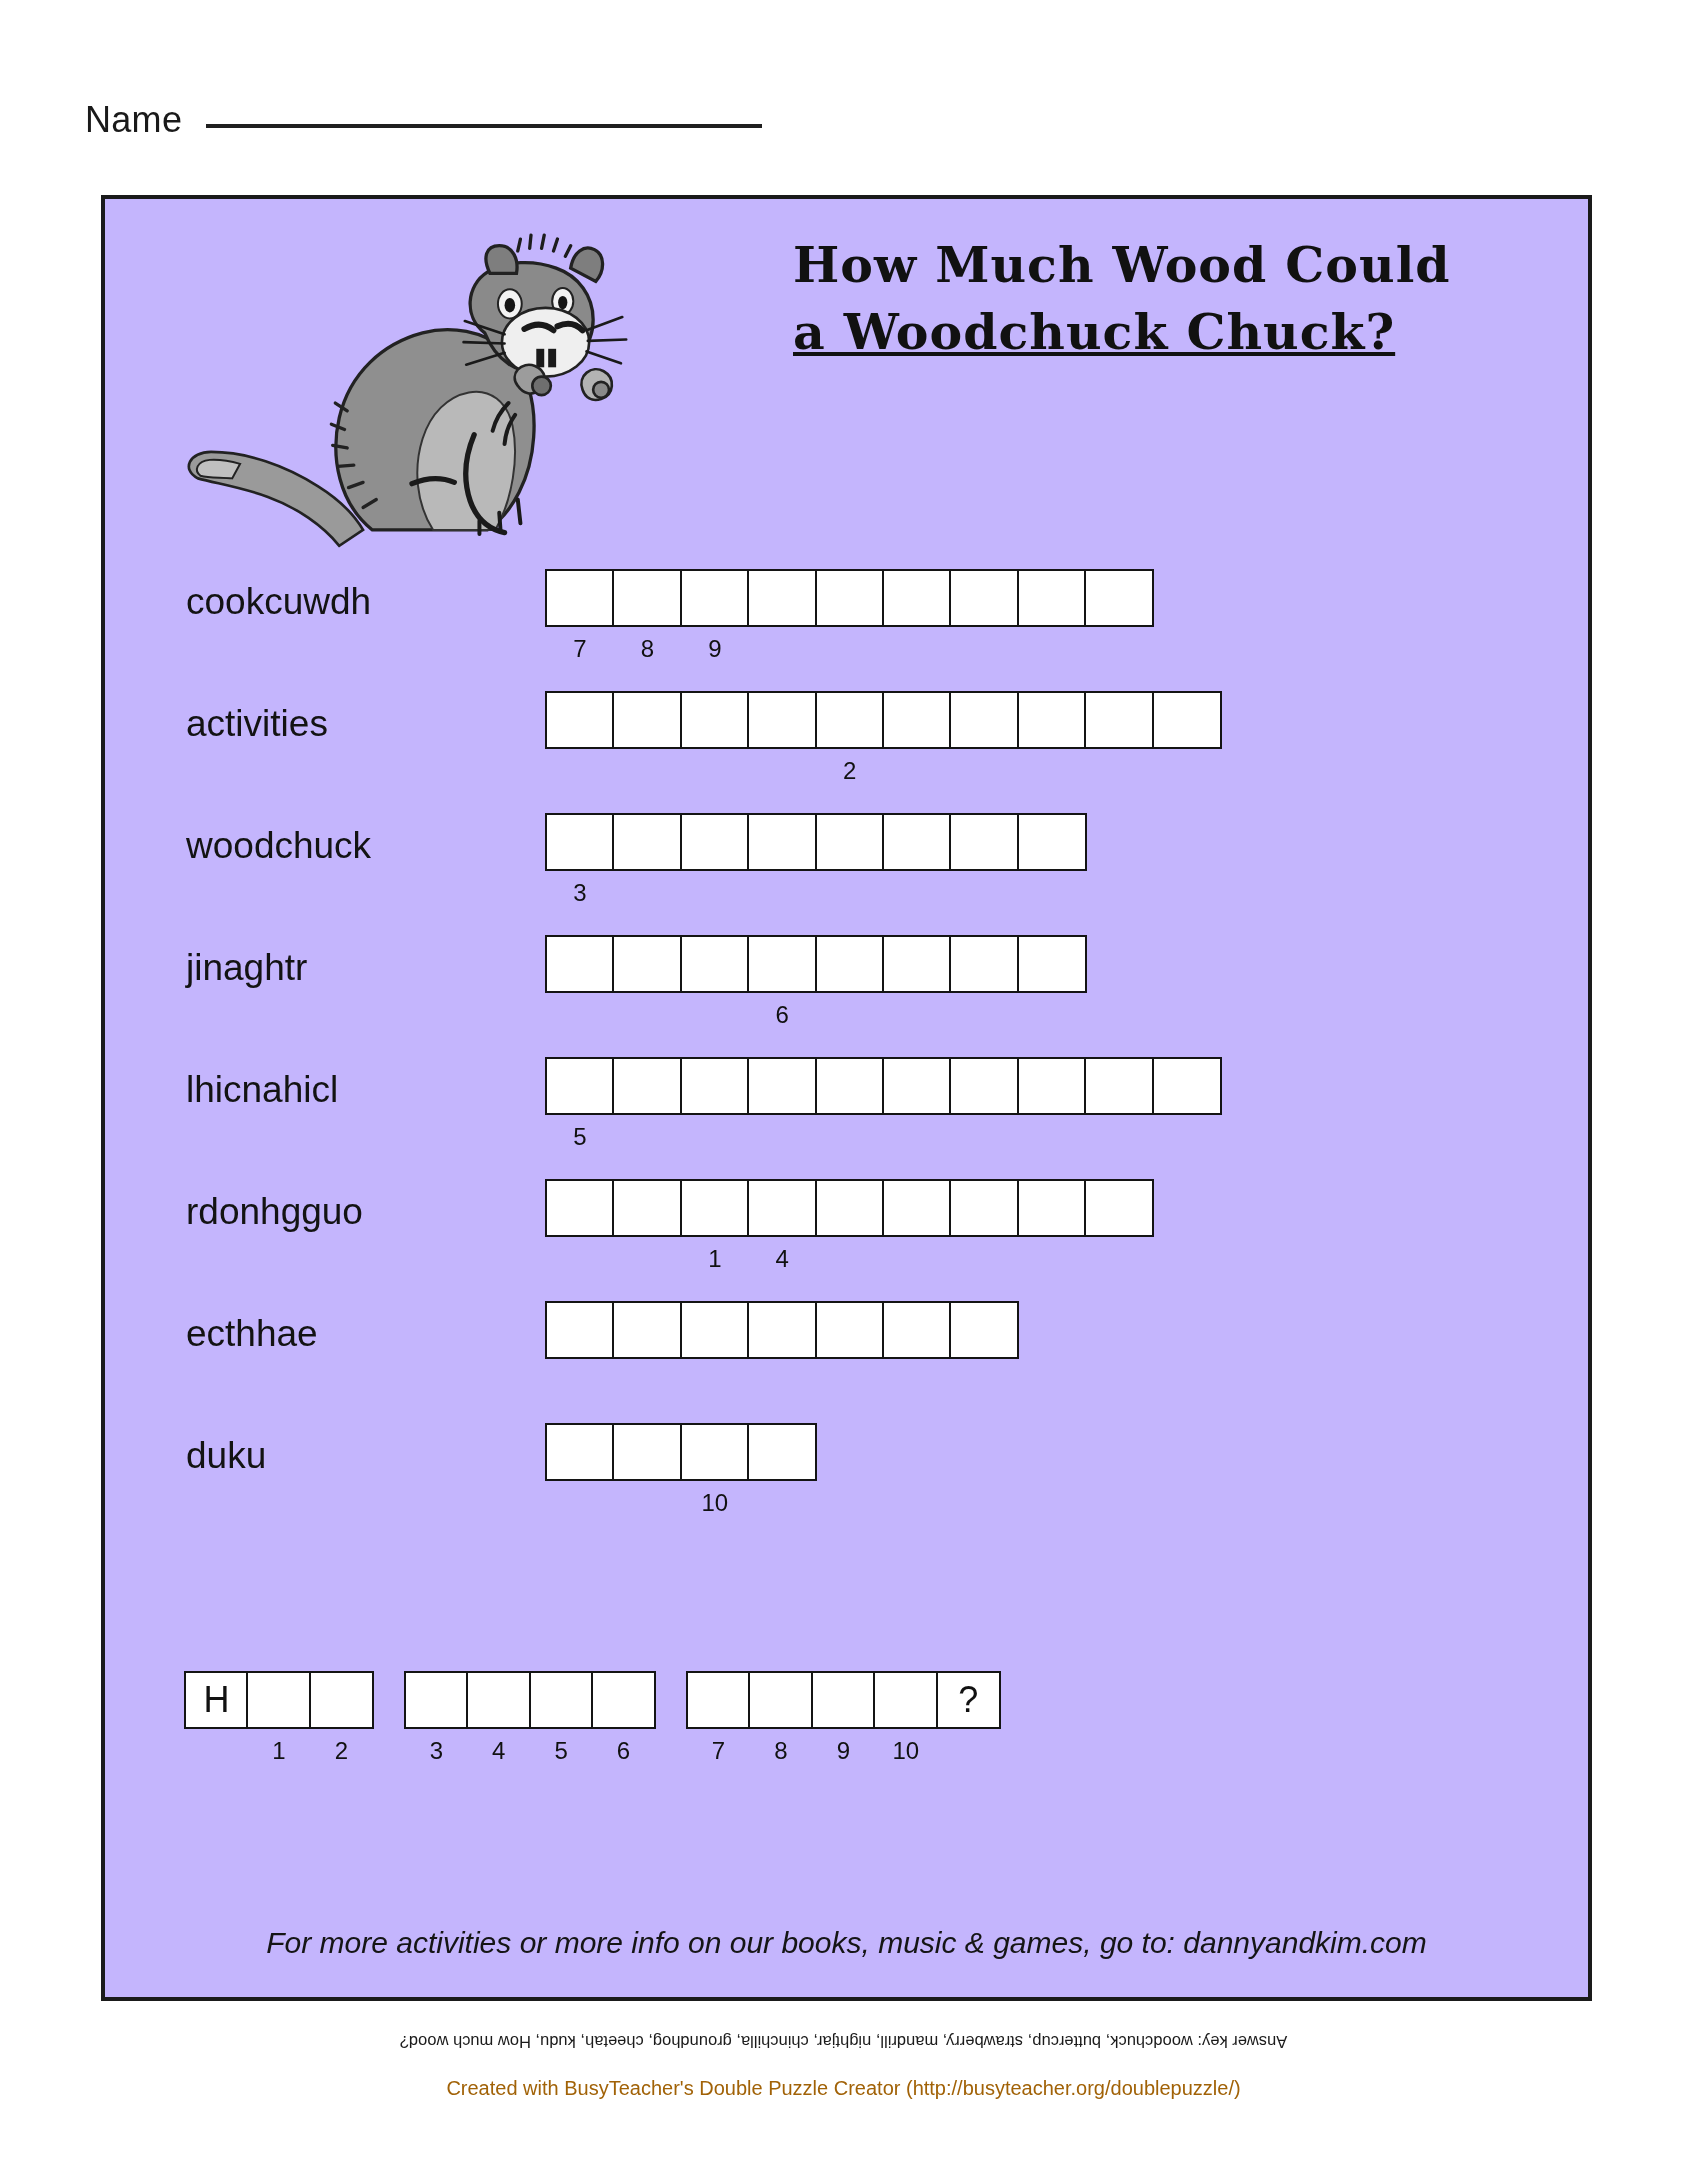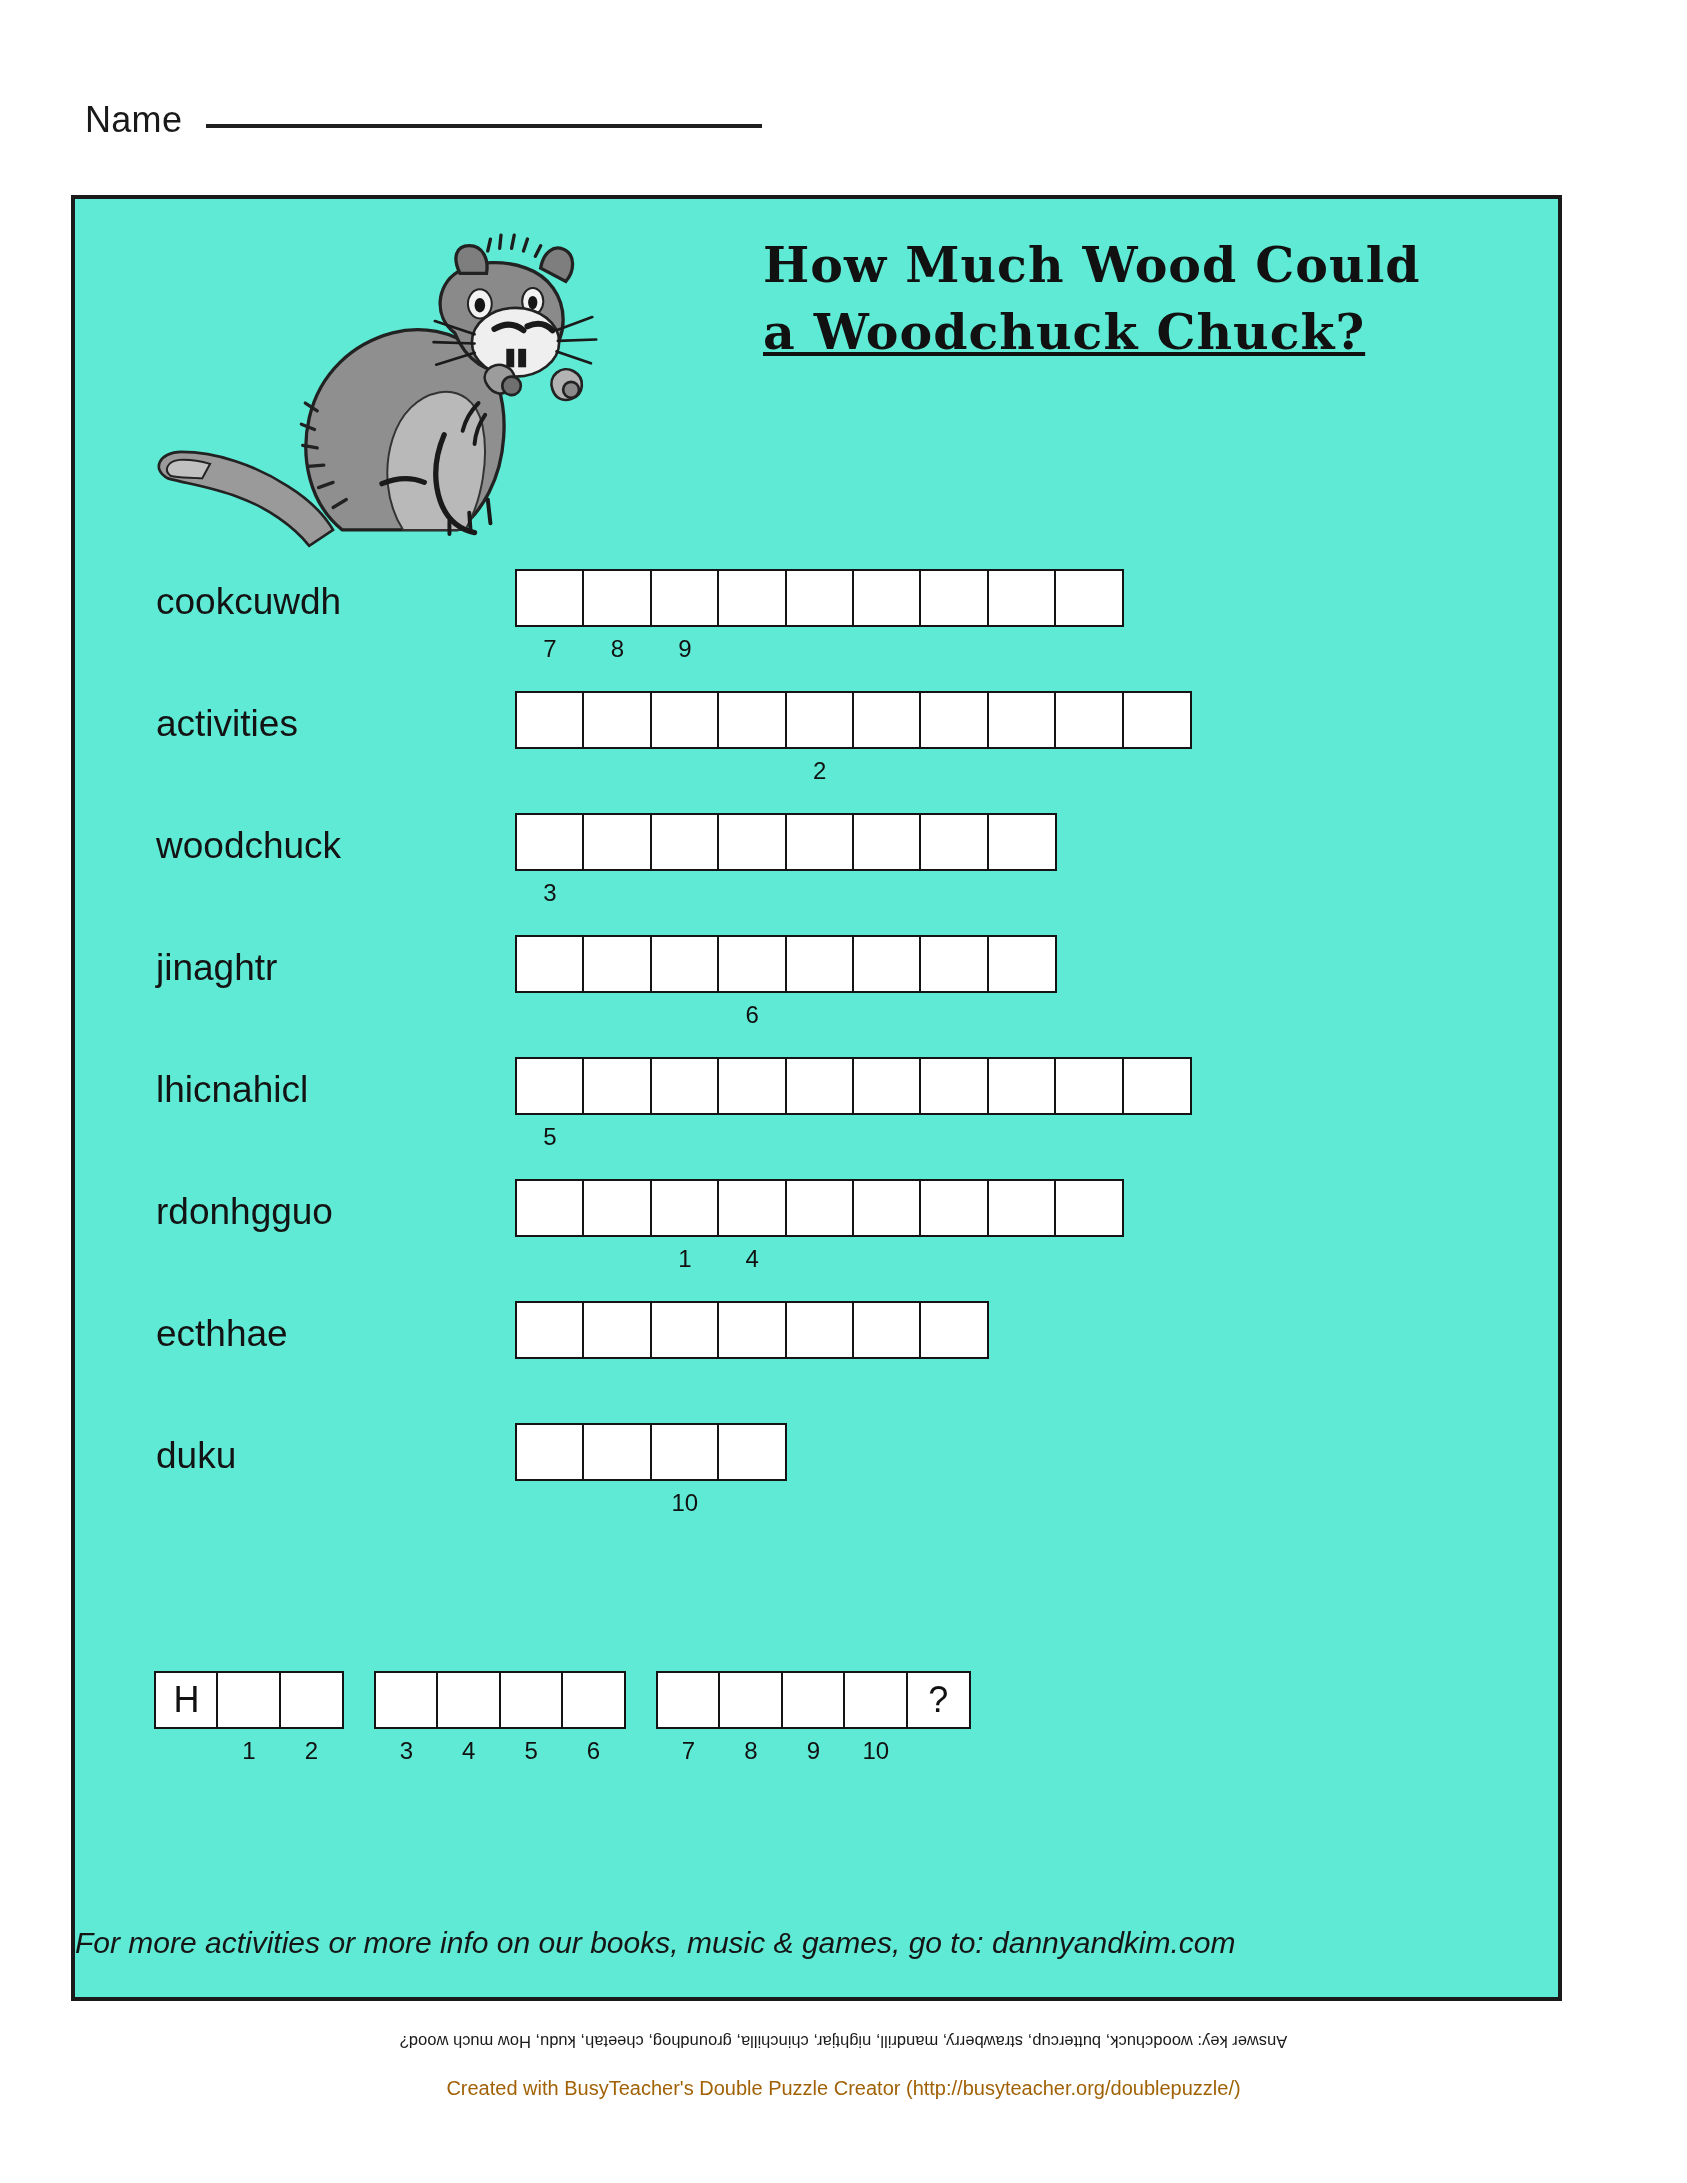--- a/index.html
+++ b/index.html
@@ -33,27 +33,27 @@
   .name-rule {
     width: 556px;
     height: 0;
     border-bottom: 4.6px solid #1f1f1f;
     transform: translateY(-4px);
   }
 
   
   .frame {
     position: absolute;
-    left: 71px;
+    left: 101px;
     top: 195px;
     width: 1491px;
     height: 1806px;
     border: 4px solid #1a1a1a;
     box-sizing: border-box;
-    background: #5eead4;
+    background: #c4b5fd;
   }
 
   
   .header {
     position: absolute;
     left: 0;
     top: 0;
     width: 100%;
     height: 357px;
   }
@@ -183,20 +183,21 @@
     font-size: 24px;
     color: #111111;
   }
 
   
   .frame-note {
     position: absolute;
     left: 0;
     right: 0;
     bottom: 37px;
+    text-align: center;
     font-style: italic;
     font-size: 30px;
     color: #151515;
   }
 
   
   .answer-key {
     position: absolute;
     left: 0;
     right: 0;

